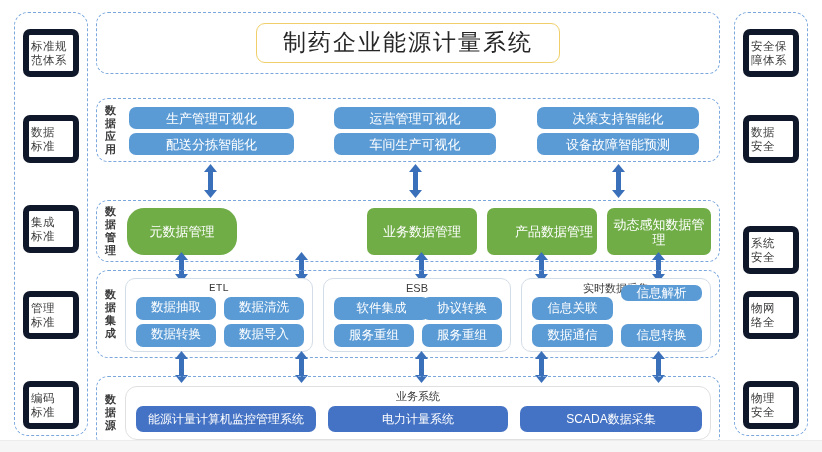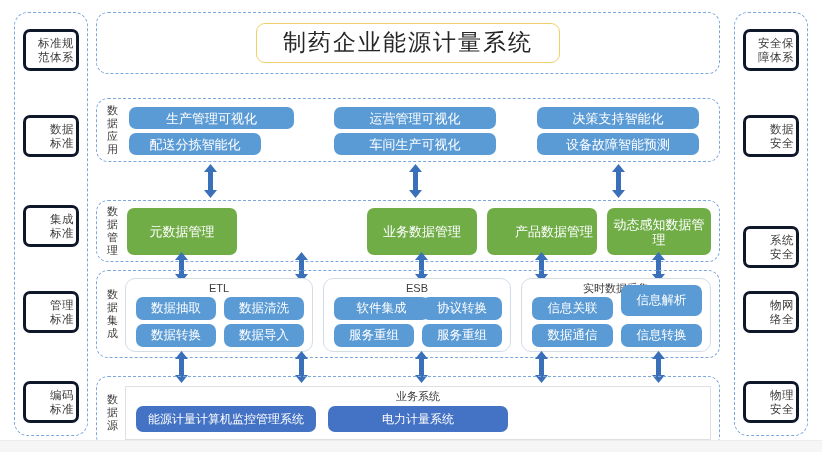--- a/index.html
+++ b/index.html
@@ -37,27 +37,27 @@
   }
   #left-col  { left: 14px; }
   #right-col { left: 734px; }
 
   .side-chip {
     position: absolute;
     left: 50%;
     transform: translateX(-50%);
     width: 56px;
     box-sizing: border-box;
-    border: 3px solid #0f172a;
+    border: 6px solid #0f172a;
     border-radius: 7px;
     background: #ffffff;
     color: #3b3b3b;
     font-size: 11.5px;
     line-height: 14px;
-    text-align: right;
+    text-align: left;
     padding: 4px 2px;
     letter-spacing: .5px;
   }
 
   
   #main-col {
     position: absolute;
     left: 96px;
     top: 12px;
     width: 624px;
@@ -77,22 +77,23 @@
 
   .layer-tag {
     position: absolute;
     left: 8px;
     top: 50%;
     transform: translateY(-50%);
     width: 14px;
     font-size: 11px;
     line-height: 13px;
     color: #3b3b3b;
-    text-align: right;
+    text-align: left;
     letter-spacing: 1px;
+    font-weight: bold;
   }
 
   
   #title-layer {
     top: 0;
     height: 62px;
   }
   #title-chip {
     position: absolute;
     left: 50%;
@@ -158,21 +159,21 @@
 
   #biz-sys-box {
     position: absolute;
     left: 28px;
     top: 9px;
     width: 586px;
     height: 54px;
     box-sizing: border-box;
     background: #ffffff;
     border: 1px solid #e0e0e0;
-    border-radius: 0;
+    border-radius: 12px;
   }
   #biz-sys-title {
     position: absolute;
     top: 3px;
     left: 0;
     width: 100%;
     text-align: center;
     font-size: 11px;
     line-height: 13px;
     color: #3b3b3b;
@@ -239,21 +240,21 @@
   <div id="main-col">
 
     <div class="layer" id="title-layer">
       <div id="title-chip">制药企业能源计量系统</div>
     </div>
 
     <div class="layer" id="app-layer">
       <div class="layer-tag">数据应用</div>
 
       <div class="pill blue" style="left:32px;  top:8px;  width:165px; height:22px;">生产管理可视化</div>
-      <div class="pill blue" style="left:32px;  top:34px; width:132px; height:22px;">配送分拣智能化</div>
+      <div class="pill blue" style="left:32px;  top:34px; width:165px; height:22px;">配送分拣智能化</div>
 
       <div class="pill blue" style="left:237px; top:8px;  width:162px; height:22px;">运营管理可视化</div>
       <div class="pill blue" style="left:237px; top:34px; width:162px; height:22px;">车间生产可视化</div>
 
       <div class="pill blue" style="left:440px; top:8px;  width:162px; height:22px;">决策支持智能化</div>
       <div class="pill blue" style="left:440px; top:34px; width:162px; height:22px;">设备故障智能预测</div>
     </div>
 
     <div class="arrow" style="left:107px; top:152px;">
       <svg width="15" height="34" viewBox="0 0 15 34">
@@ -267,21 +268,21 @@
     </div>
     <div class="arrow" style="left:515px; top:152px;">
       <svg width="15" height="34" viewBox="0 0 15 34">
           <path d="M7.5 0 L14 8 L10 8 L10 26 L14 26 L7.5 34 L1 26 L5 26 L5 8 L1 8 Z" fill="#3a6fba"></path>
         </svg>
     </div>
 
     <div class="layer" id="mgmt-layer">
       <div class="layer-tag">数据管理</div>
 
-      <div class="pill green" style="left:30px;  top:7px; width:110px; height:47px;">元数据管理</div>
+      <div class="pill green" style="left:30px;  top:7px; width:110px; height:47px;border-radius:17px;">元数据管理</div>
       <div class="pill green" style="left:270px; top:7px; width:110px; height:47px;">业务数据管理</div>
       <div class="pill green" style="left:390px; top:7px; width:110px; height:47px;padding-left:28px;">产品数据管理</div>
       <div class="pill green" style="left:510px; top:7px; width:104px; height:47px;">动态感知数据管理</div>
     </div>
 
     <div class="arrow" style="left:78px;  top:240px;">
       <svg width="15" height="30" viewBox="0 0 15 30">
           <path d="M7.5 0 L14 8 L10 8 L10 22 L14 22 L7.5 30 L1 22 L5 22 L5 8 L1 8 Z" fill="#3a6fba"></path>
         </svg>
     </div>
@@ -302,40 +303,40 @@
     </div>
     <div class="arrow" style="left:555px; top:240px;">
       <svg width="15" height="30" viewBox="0 0 15 30">
           <path d="M7.5 0 L14 8 L10 8 L10 22 L14 22 L7.5 30 L1 22 L5 22 L5 8 L1 8 Z" fill="#3a6fba"></path>
         </svg>
     </div>
 
     <div class="layer" id="integ-layer">
       <div class="layer-tag">数据集成</div>
 
-      <div class="subgroup" style="left:28px; top:7px; width:188px; height:74px;">
+      <div class="subgroup" style="left:28px; top:7px; width:188px; height:74px;font-family:Liberation Mono, monospace;">
         <div class="subgroup-title">ETL</div>
         <div class="pill blue small" style="left:98px; top:18px; width:80px;  height:23px;">数据清洗</div>
         <div class="pill blue small" style="left:10px; top:18px; width:80px;  height:23px;">数据抽取</div>
         <div class="pill blue small" style="left:10px; top:45px; width:80px;  height:23px;">数据转换</div>
         <div class="pill blue small" style="left:98px; top:45px; width:80px;  height:23px;">数据导入</div>
       </div>
 
       <div class="subgroup" style="left:226px; top:7px; width:188px; height:74px;">
         <div class="subgroup-title">ESB</div>
         <div class="pill blue small" style="left:10px; top:18px; width:95px;  height:23px;">软件集成</div>
         <div class="pill blue small" style="left:98px; top:18px; width:80px;  height:23px;">协议转换</div>
         <div class="pill blue small" style="left:10px; top:45px; width:80px;  height:23px;">服务重组</div>
         <div class="pill blue small" style="left:98px; top:45px; width:80px;  height:23px;">服务重组</div>
       </div>
 
       <div class="subgroup" style="left:424px; top:7px; width:190px; height:74px;">
         <div class="subgroup-title">实时数据采集</div>
         <div class="pill blue small" style="left:10px; top:18px; width:81px;  height:23px;">信息关联</div>
-        <div class="pill blue small" style="left:99px; top:6px; width:81px;  height:31px;">信息解析</div>
+        <div class="pill blue small" style="left:99px; top:6px; width:81px;  height:16px;">信息解析</div>
         <div class="pill blue small" style="left:10px; top:45px; width:81px;  height:23px;">数据通信</div>
         <div class="pill blue small" style="left:99px; top:45px; width:81px;  height:23px;">信息转换</div>
       </div>
     </div>
 
     <div class="arrow" style="left:78px;  top:339px;">
       <svg width="15" height="32" viewBox="0 0 15 32">
           <path d="M7.5 0 L14 8 L10 8 L10 24 L14 24 L7.5 32 L1 24 L5 24 L5 8 L1 8 Z" fill="#3a6fba"></path>
         </svg>
     </div>
@@ -360,19 +361,20 @@
         </svg>
     </div>
 
     <div class="layer" id="source-layer">
       <div class="layer-tag">数据源</div>
 
       <div id="biz-sys-box">
         <div id="biz-sys-title">业务系统</div>
         <div class="pill navy" style="left:10px;  top:19px; width:180px; height:26px;">能源计量计算机监控管理系统</div>
         <div class="pill navy" style="left:202px; top:19px; width:180px; height:26px;">电力计量系统</div>
+        <div class="pill navy" style="left:394px; top:19px; width:182px; height:26px;">SCADA数据采集</div>
       </div>
     </div>
 
   </div>
 
   <div id="footer-strip"></div>
 </div>
 
 </body></html>

